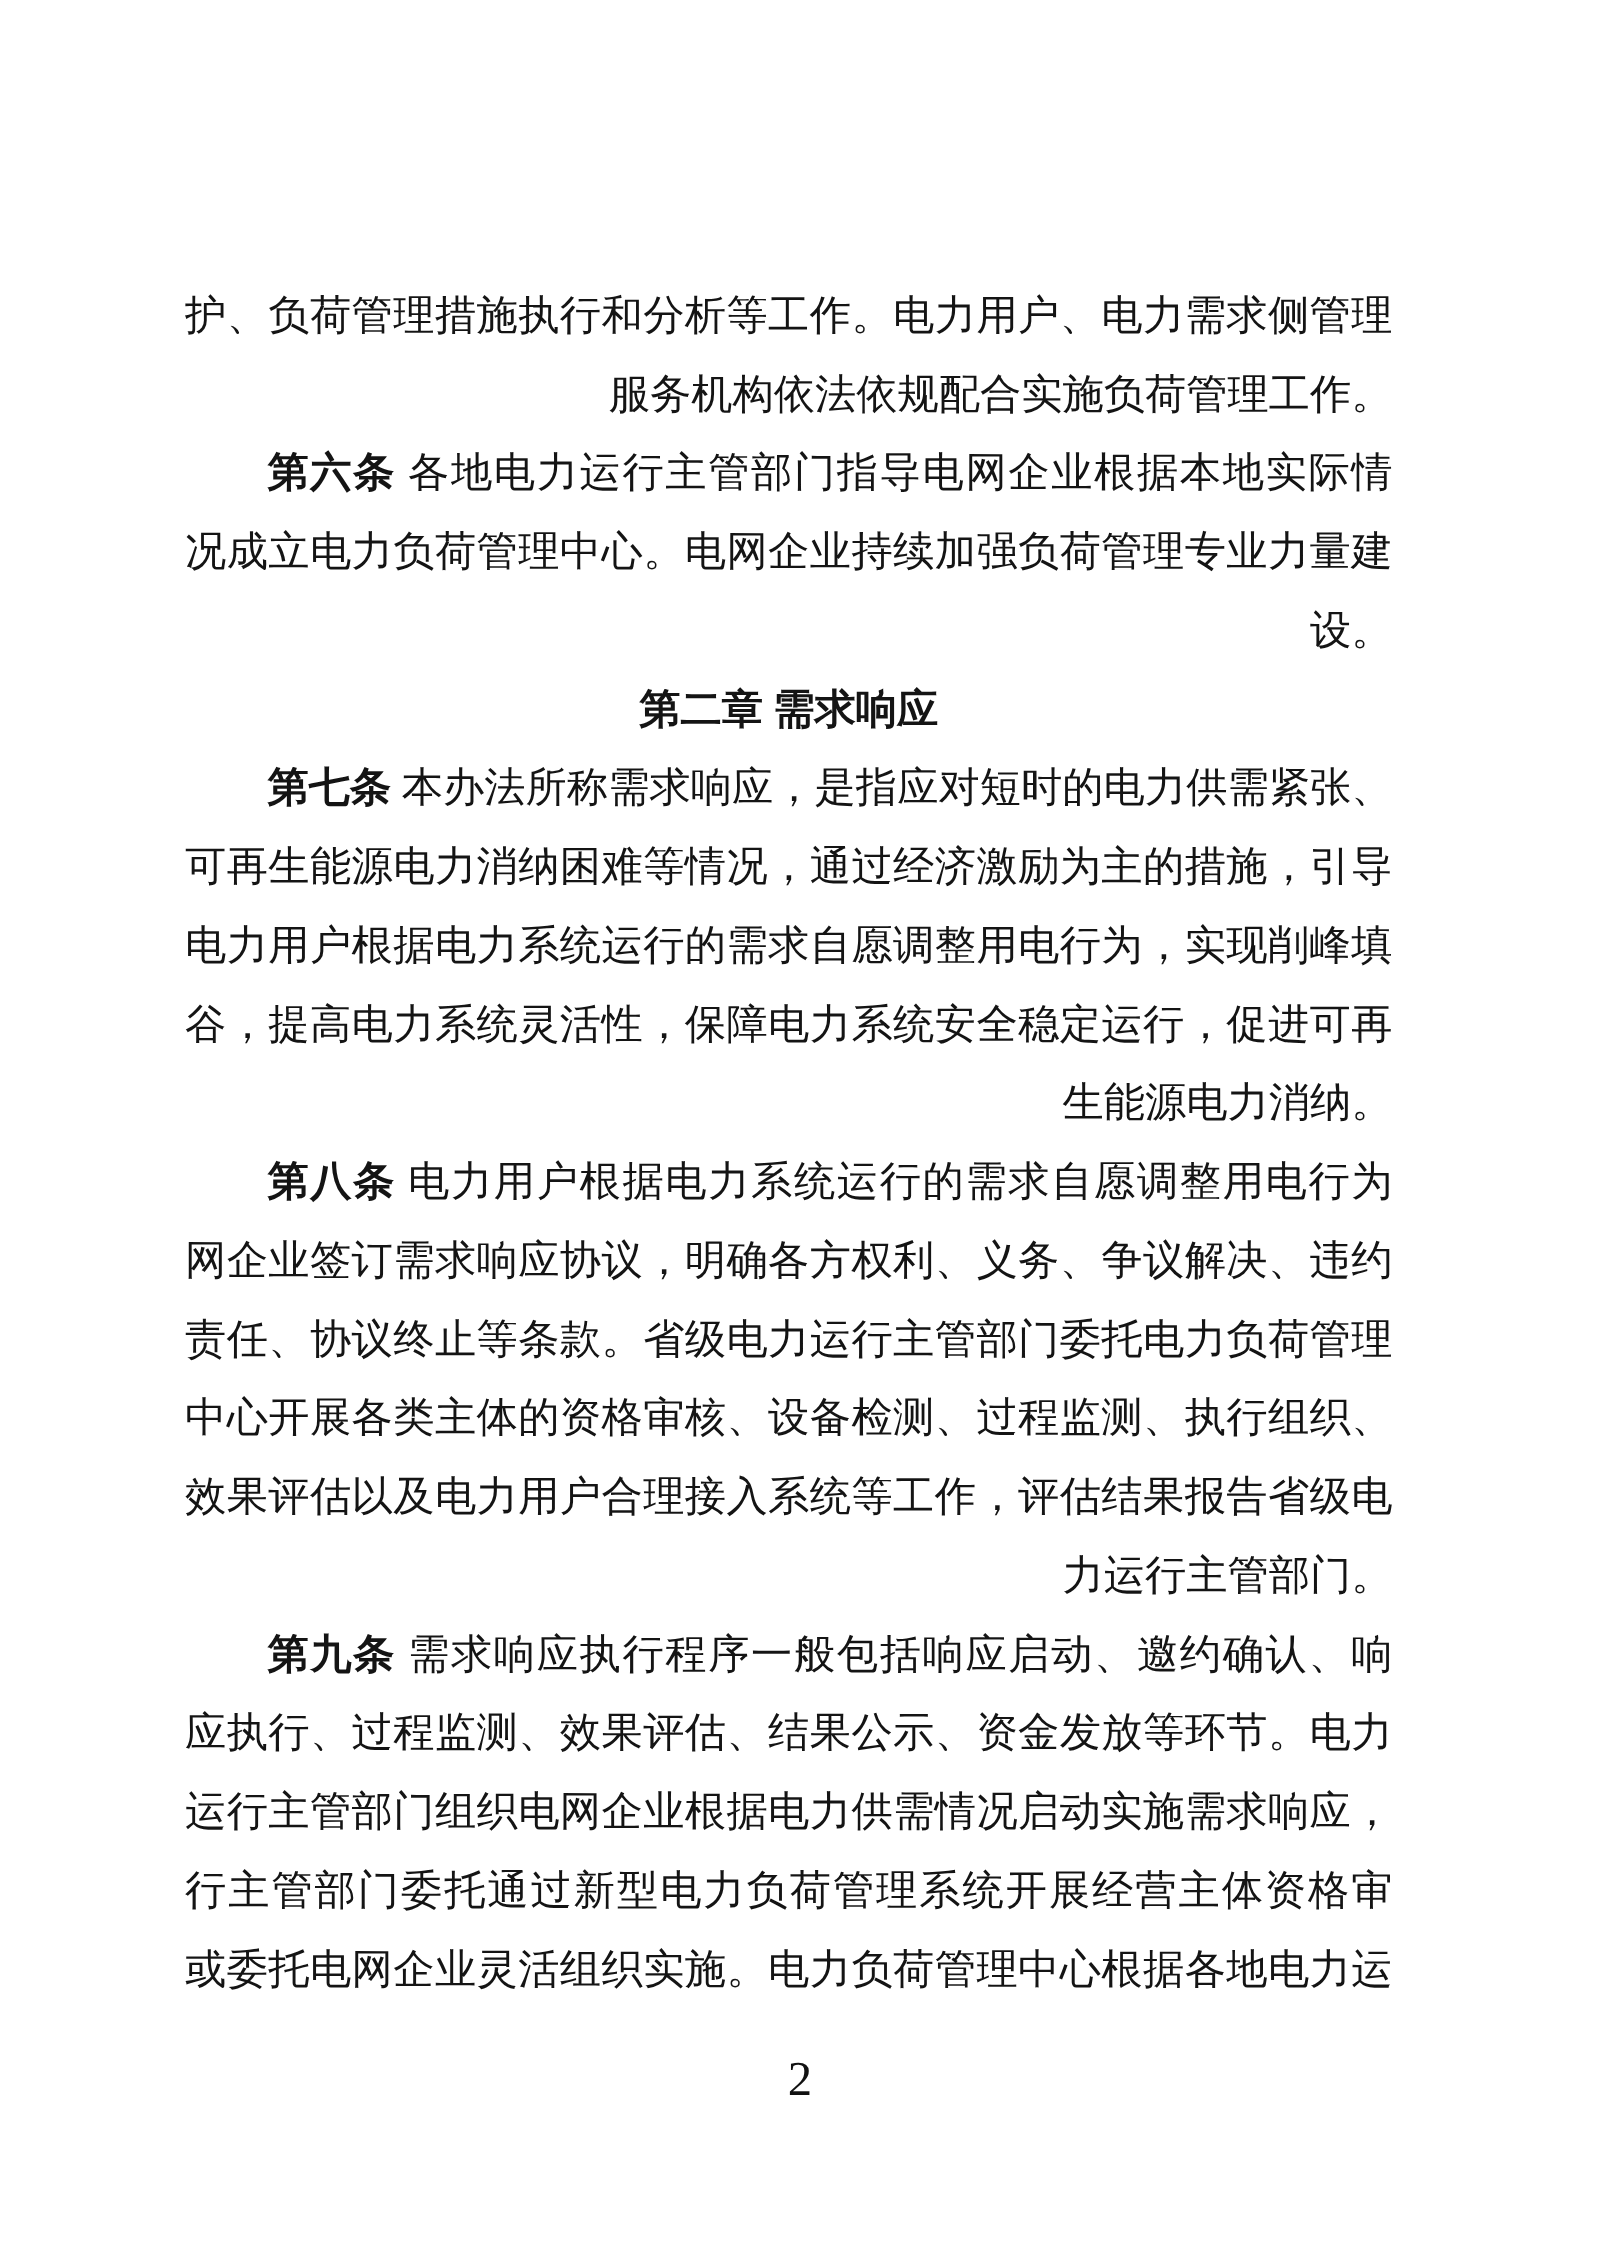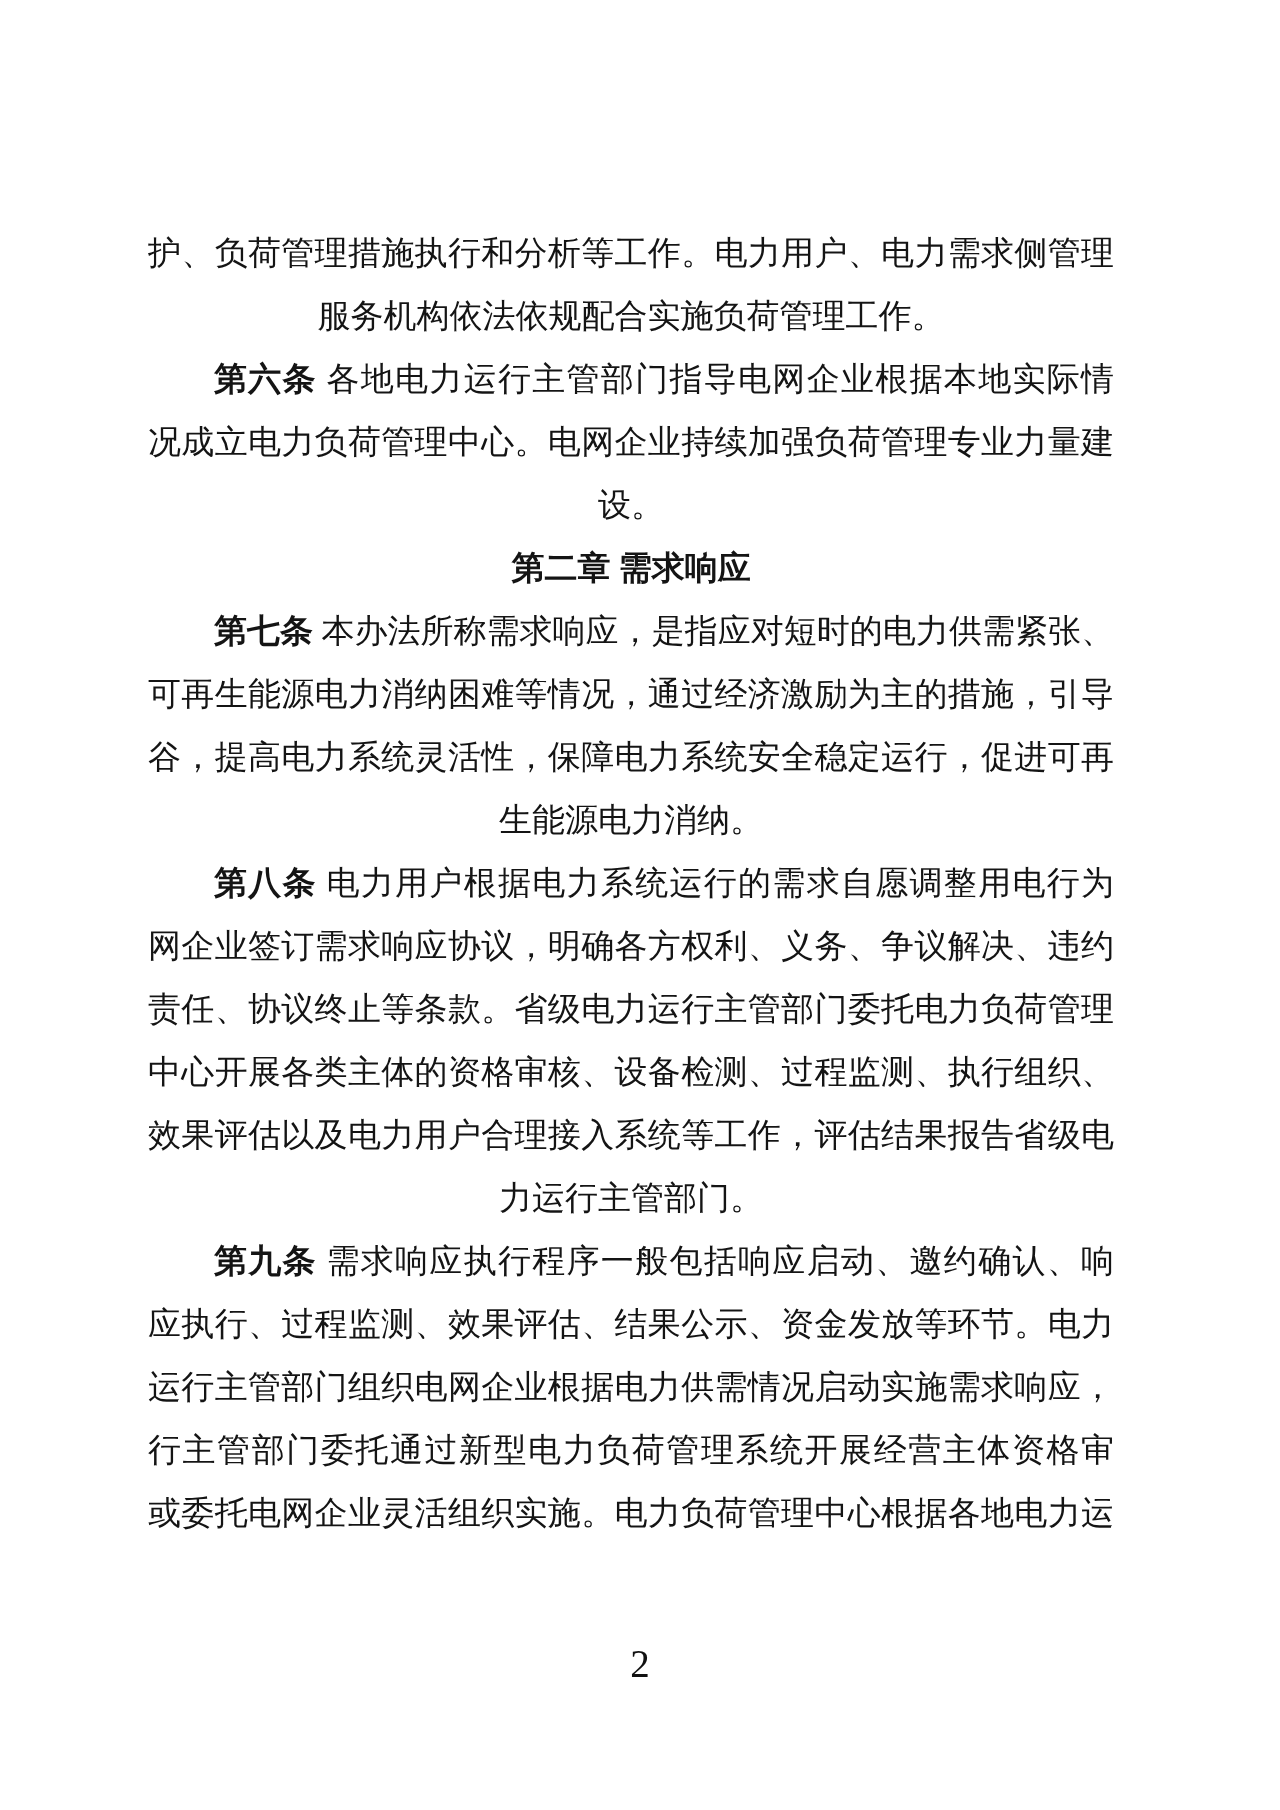--- a/index.html
+++ b/index.html
@@ -18,21 +18,21 @@
   .doc {
     position: absolute;
     left: 148px;
     top: 222px;
     width: 966px;
   }
   .line {
     height: 63px;
     line-height: 63px;
     font-size: 33px;
-    text-align: center;
+    text-align: right;
   }
   .line.justify {
     text-align: justify;
     text-align-last: justify;
     text-justify: inter-character;
   }
   .line.indent {
     text-indent: 66px;
   }
   .line.heading {
@@ -59,20 +59,21 @@
 
 <div class="doc" id="doc">
     <div class="line justify"><span>护、负荷管理措施执行和分析等工作。电力用户、电力需求侧管理</span></div>
     <div class="line"><span>服务机构依法依规配合实施负荷管理工作。</span></div>
     <div class="line justify indent"><span class="art">第六条</span> <span>各地电力运行主管部门指导电网企业根据本地实际情</span></div>
     <div class="line justify"><span>况成立电力负荷管理中心。电网企业持续加强负荷管理专业力量建</span></div>
     <div class="line"><span>设。</span></div>
     <div class="line heading"><span>第二章 需求响应</span></div>
     <div class="line justify indent"><span class="art">第七条</span> <span>本办法所称需求响应，是指应对短时的电力供需紧张、</span></div>
     <div class="line justify"><span>可再生能源电力消纳困难等情况，通过经济激励为主的措施，引导</span></div>
+    <div class="line justify"><span>电力用户根据电力系统运行的需求自愿调整用电行为，实现削峰填</span></div>
     <div class="line justify"><span>谷，提高电力系统灵活性，保障电力系统安全稳定运行，促进可再</span></div>
     <div class="line"><span>生能源电力消纳。</span></div>
     <div class="line justify indent"><span class="art">第八条</span> <span>电力用户根据电力系统运行的需求自愿调整用电行为</span></div>
     <div class="line justify"><span>网企业签订需求响应协议，明确各方权利、义务、争议解决、违约</span></div>
     <div class="line justify"><span>责任、协议终止等条款。省级电力运行主管部门委托电力负荷管理</span></div>
     <div class="line justify"><span>中心开展各类主体的资格审核、设备检测、过程监测、执行组织、</span></div>
     <div class="line justify"><span>效果评估以及电力用户合理接入系统等工作，评估结果报告省级电</span></div>
     <div class="line"><span>力运行主管部门。</span></div>
     <div class="line justify indent"><span class="art">第九条</span> <span>需求响应执行程序一般包括响应启动、邀约确认、响</span></div>
     <div class="line justify"><span>应执行、过程监测、效果评估、结果公示、资金发放等环节。电力</span></div>

